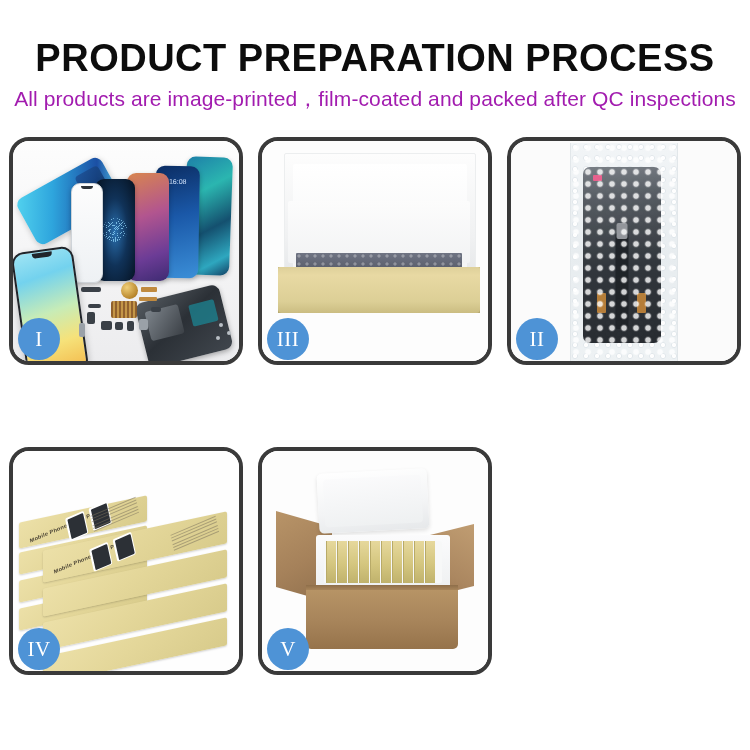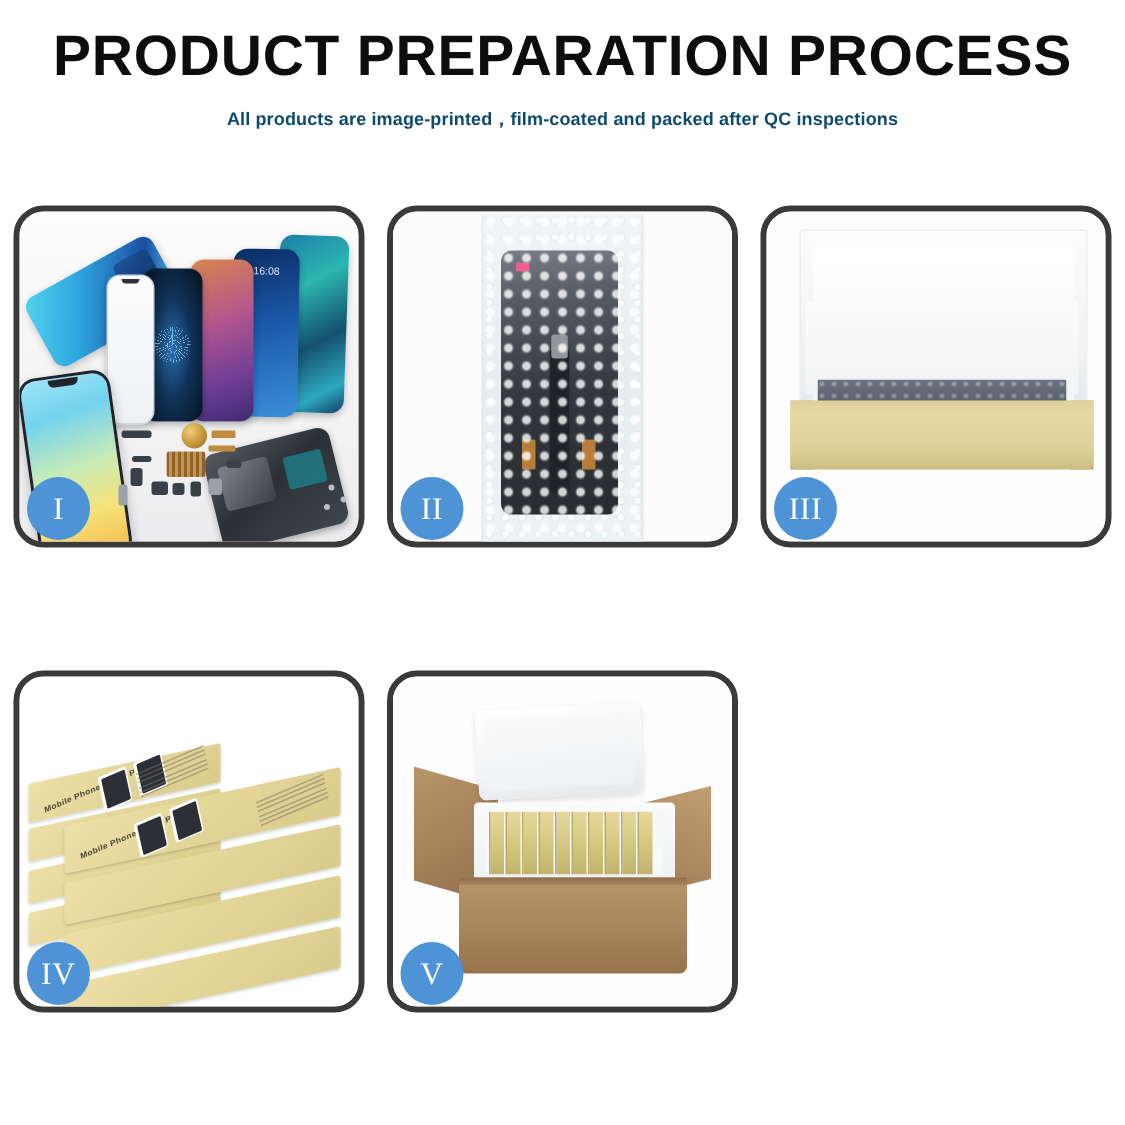--- a/index.html
+++ b/index.html
@@ -18,35 +18,35 @@
 
   
   .header {
     position: absolute;
     top: 0; left: 0;
     width: 750px;
     text-align: center;
   }
   .title {
     margin: 0;
-    padding-top: 16px;
+    padding-top: 36px;
     font-size: 38px;
     line-height: 44px;
     font-weight: 700;
     letter-spacing: 0.5px;
     color: #0d0d0d;
     font-family: "Liberation Sans", sans-serif;
   }
   .subtitle {
     margin: 0;
     padding-top: 9px;
-    font-size: 12px;
+    font-size: 21px;
     line-height: 20px;
-    font-weight: 700;
-    color: #0c4a6e;
+    font-weight: 400;
+    color: #a21caf;
     letter-spacing: 0.1px;
     font-family: "Liberation Sans", sans-serif;
   }
 
   
   .grid {
     position: absolute;
     top: 137px;
     left: 9px;
     width: 732px;
@@ -524,43 +524,43 @@
         <div class="screw" style="left:206px; top:182px;"></div>
         <div class="screw" style="left:214px; top:190px;"></div>
         <div class="screw" style="left:203px; top:195px;"></div>
       </div>
     </div>
     <div class="badge">I</div>
   </div>
 
   <div class="panel">
     <div class="stage">
+      <div class="p3-bg"></div>
+      <div class="tray-lidback"></div>
+      <div class="tray-foam"></div>
+      <div class="tray-inner"></div>
+      <div class="tray-sidewall-l"></div>
+      <div class="tray-sidewall-r"></div>
+      <div class="tray-body"></div>
+    </div>
+    <div class="badge">III</div>
+  </div>
+
+  <div class="panel">
+    <div class="stage">
       <div class="p2-bg"></div>
       <div class="bubblebag">
         <div class="lcd-inside"></div>
         <div class="pink-dot"></div>
         <div class="lcd-tape" style="left:26px; top:150px;"></div>
         <div class="lcd-tape" style="left:66px; top:150px;"></div>
         <div class="bubble-overlay"></div>
       </div>
     </div>
     <div class="badge">II</div>
-  </div>
-
-  <div class="panel">
-    <div class="stage">
-      <div class="p3-bg"></div>
-      <div class="tray-lidback"></div>
-      <div class="tray-foam"></div>
-      <div class="tray-inner"></div>
-      <div class="tray-sidewall-l"></div>
-      <div class="tray-sidewall-r"></div>
-      <div class="tray-body"></div>
-    </div>
-    <div class="badge">III</div>
   </div>
 
   <div class="panel">
     <div class="stage">
       <div class="p4-bg"></div>
       <div class="stackwrap">
 
         <div class="ybox" style="left:2px; top:44px; width:128px; height:26px;">
           <div class="face-top">
             <div class="boxlabel">Mobile Phone Spare Parts</div>

